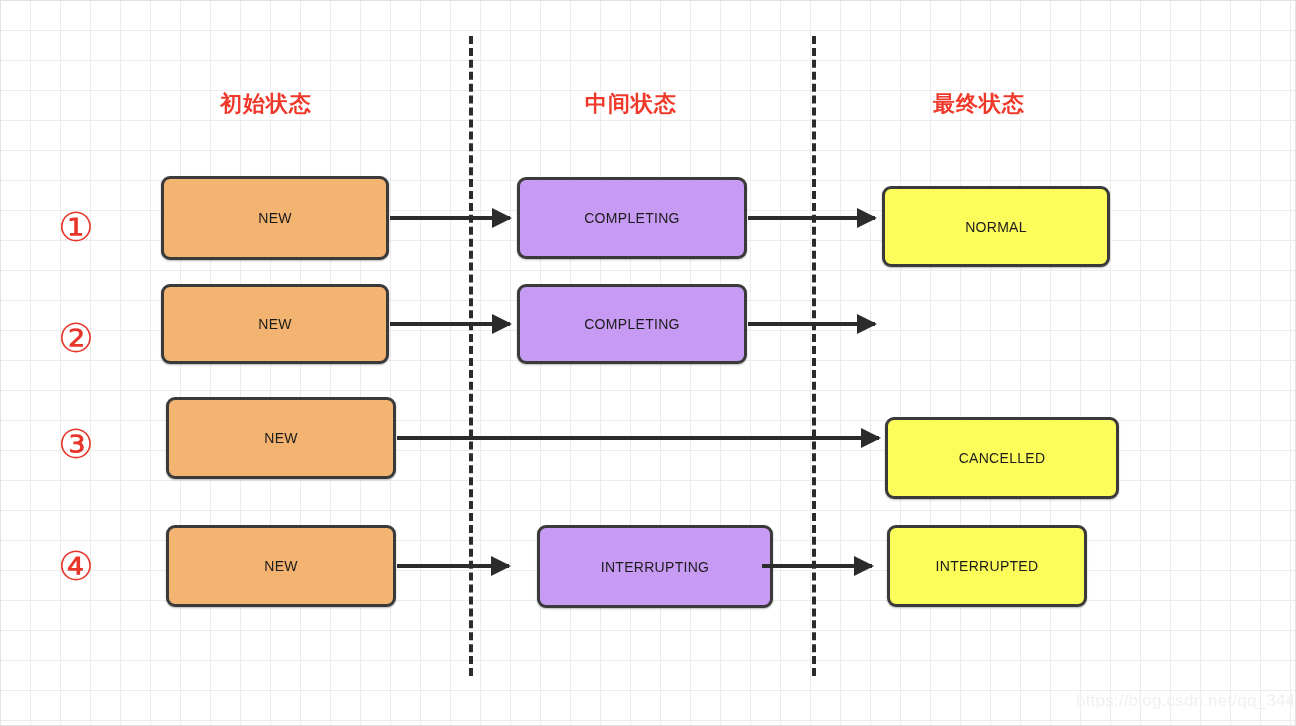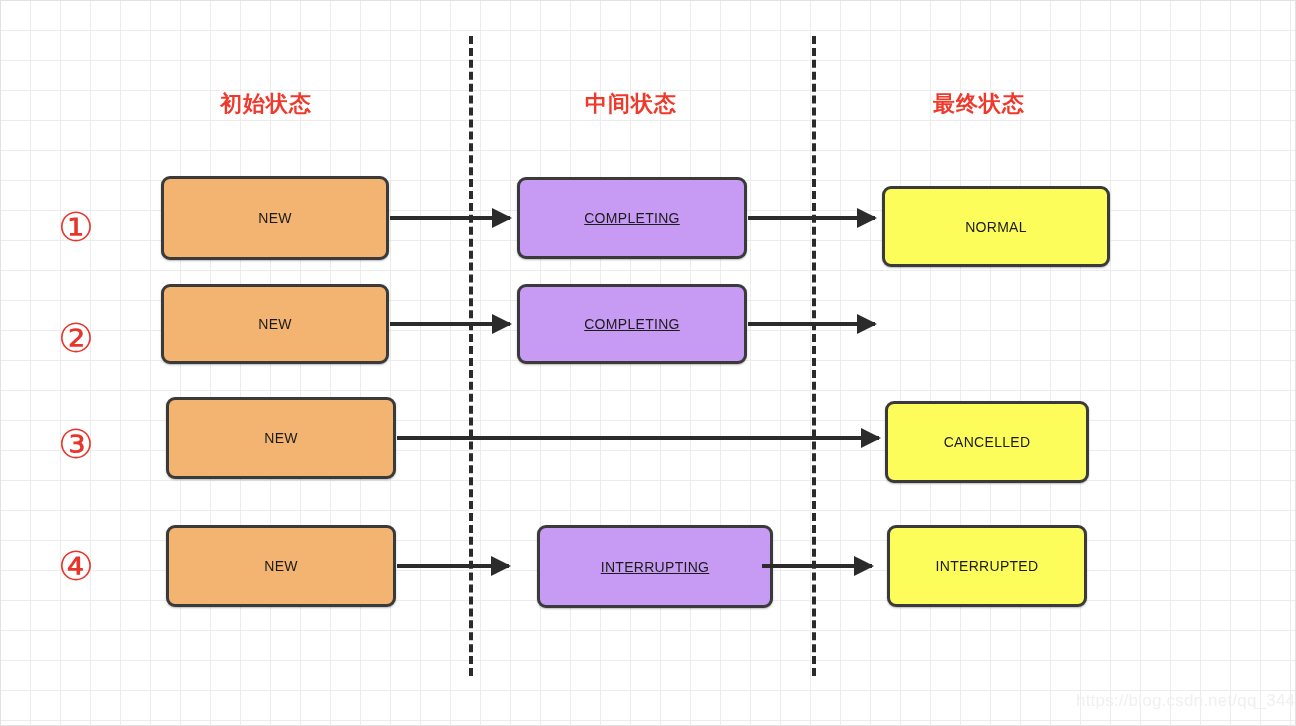--- a/index.html
+++ b/index.html
@@ -57,21 +57,21 @@
     display:flex;
     align-items:center;
     justify-content:center;
     color:#1b1b1b;
     font-size:14px;
     letter-spacing:.3px;
     white-space:nowrap;
     box-shadow:0 1px 2px rgba(0,0,0,.28);
   }
   .node.orange{background:#F2B470;}
-  .node.purple{background:#C79BF4;text-decoration:underline;}
+  .node.purple{background:#C79BF4;}
   .node.yellow{background:#FCFC5B;}
 
   
   .arrow{
     position:absolute;
     height:4px;
     background:#2b2b2b;
     transform:translateY(-50%);
   }
   .arrow::after{
@@ -115,21 +115,21 @@
 
   <div class="row-index" style="left:75px;top:337px;">②</div>
   <div class="node orange" style="left:160px;top:283px;width:228px;height:80px;">NEW</div>
   <div class="arrow" style="left:389px;top:323px;width:120px;"></div>
   <div class="node purple" style="left:516px;top:283px;width:230px;height:80px;">COMPLETING</div>
   <div class="arrow" style="left:747px;top:323px;width:127px;"></div>
 
   <div class="row-index" style="left:75px;top:443px;">③</div>
   <div class="node orange" style="left:165px;top:396px;width:230px;height:82px;">NEW</div>
   <div class="arrow" style="left:396px;top:437px;width:482px;"></div>
-  <div class="node yellow" style="left:884px;top:400px;width:204px;height:82px;">CANCELLED</div>
+  <div class="node yellow" style="left:884px;top:416px;width:234px;height:82px;">CANCELLED</div>
 
   <div class="row-index" style="left:75px;top:565px;">④</div>
   <div class="node orange" style="left:165px;top:524px;width:230px;height:82px;">NEW</div>
   <div class="arrow" style="left:396px;top:565px;width:112px;"></div>
   <div class="node purple" style="left:524px;top:524px;width:236px;height:83px;margin-left:12px;">INTERRUPTING</div>
   <div class="arrow" style="left:761px;top:565px;width:110px;"></div>
   <div class="node yellow" style="left:886px;top:524px;width:200px;height:82px;">INTERRUPTED</div>
 
   <div class="watermark" style="left:1075px;top:690px;">https://blog.csdn.net/qq_34436819</div>
 

